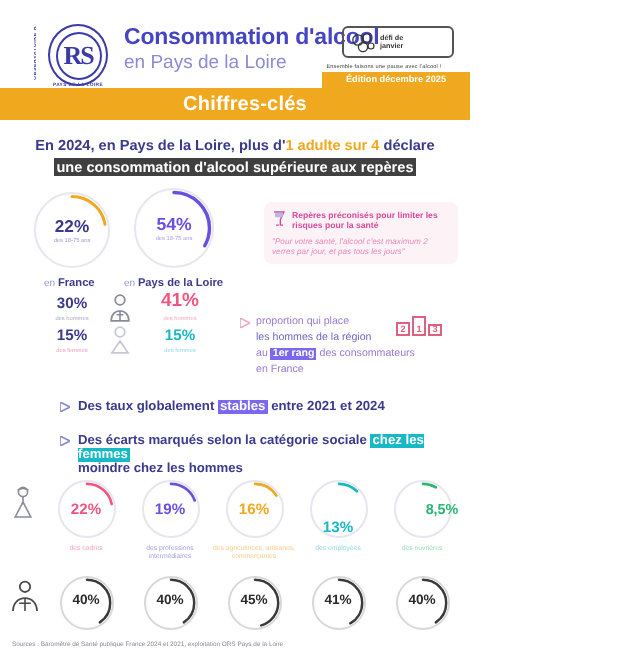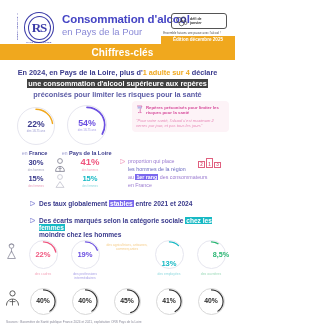--- a/index.html
+++ b/index.html
@@ -131,21 +131,21 @@
 <div class="page">
 
   <div class="header">
     <div class="logo">
       <div class="logo-side">OBSERVATOIRE RÉGIONAL DE LA SANTÉ</div>
       <div class="logo-frame">RS</div>
       <div class="logo-bottom">PAYS DE LA LOIRE</div>
     </div>
     <div class="title-block">
       <div class="title-1">Consommation d'alcool</div>
-      <div class="title-2">en Pays de la Pour</div>
+      <div class="title-2">en Pays de la Loire</div>
     </div>
 
     <div class="defi">
       <svg class="defi-glyph" viewBox="0 0 26 22">
         <circle cx="8" cy="8" r="5.2" fill="none" stroke="#333" stroke-width="1.3"></circle>
         <circle cx="17" cy="6" r="4.2" fill="none" stroke="#333" stroke-width="1.3"></circle>
         <circle cx="13" cy="15" r="4.6" fill="none" stroke="#333" stroke-width="1.3"></circle>
         <circle cx="21" cy="14" r="3" fill="none" stroke="#333" stroke-width="1.2"></circle>
       </svg>
       <div class="defi-txt">
@@ -155,21 +155,20 @@
     </div>
     <div class="defi-sub">Ensemble faisons une pause avec l'alcool !</div>
     <div class="edition">Édition décembre 2025</div>
   </div>
 
   <div class="band">Chiffres-clés</div>
 
   <div class="intro">
     <span>En 2024, en Pays de la Loire, plus d'</span><span class="hl-orange">1 adulte sur 4</span><span> déclare</span><br>
     <span class="hl-violet">une consommation d'alcool supérieure aux repères</span><br>
-    <span class="soft">préconisés pour limiter les risques pour la santé</span>
   </div>
 
   <div class="stats">
 
     <div class="c-france donut" style="border:1.6px solid #e6e6ef;">
       <svg class="ring" viewBox="0 0 40 40">
         <circle cx="20" cy="20" r="18.6" fill="none" stroke="#f0a81e" stroke-width="1.7" stroke-dasharray="26 91" stroke-linecap="round" transform="rotate(-90 20 20)"></circle>
       </svg>
       <div class="val" style="font-size:8.6px;color:#3a3a8c;">22%</div>
       <div class="sub" style="color:#9a9ad0;">des 18-75 ans</div>
@@ -281,20 +280,26 @@
     <div class="gcell">
       <div class="donut" style="width:29px;height:29px;border:1.3px solid #e6e6ef;">
         <svg class="ring" viewBox="0 0 30 30">
           <circle cx="15" cy="15" r="14" fill="none" stroke="#6b4fe0" stroke-width="1.5" stroke-dasharray="17 71" stroke-linecap="round" transform="rotate(-90 15 15)"></circle>
         </svg>
         <div class="val" style="font-size:7.6px;color:#6b4fe0;">19%</div>
       </div>
       <div class="gcap" style="color:#a8a0e6;">des professions intermédiaires</div>
     </div>
     <div class="gcell">
+      <div class="donut" style="width:29px;height:29px;border:1.3px solid #e6e6ef;">
+        <svg class="ring" viewBox="0 0 30 30">
+          <circle cx="15" cy="15" r="14" fill="none" stroke="#f0a81e" stroke-width="1.5" stroke-dasharray="14 74" stroke-linecap="round" transform="rotate(-90 15 15)"></circle>
+        </svg>
+        <div class="val" style="font-size:7.6px;color:#f0a81e;">16%</div>
+      </div>
       <div class="gcap" style="color:#f5cd8a;">des agricultrices, artisanes, commerçantes</div>
     </div>
     <div class="gcell">
       <div class="donut" style="width:29px;height:29px;border:1.3px solid #e6e6ef;">
         <svg class="ring" viewBox="0 0 30 30">
           <circle cx="15" cy="15" r="14" fill="none" stroke="#17b9c4" stroke-width="1.5" stroke-dasharray="11 77" stroke-linecap="round" transform="rotate(-90 15 15)"></circle>
         </svg>
         <div class="val" style="font-size:7.6px;color:#17b9c4;margin-top:18px;">13%</div>
       </div>
       <div class="gcap" style="color:#8fd9de;">des employées</div>

